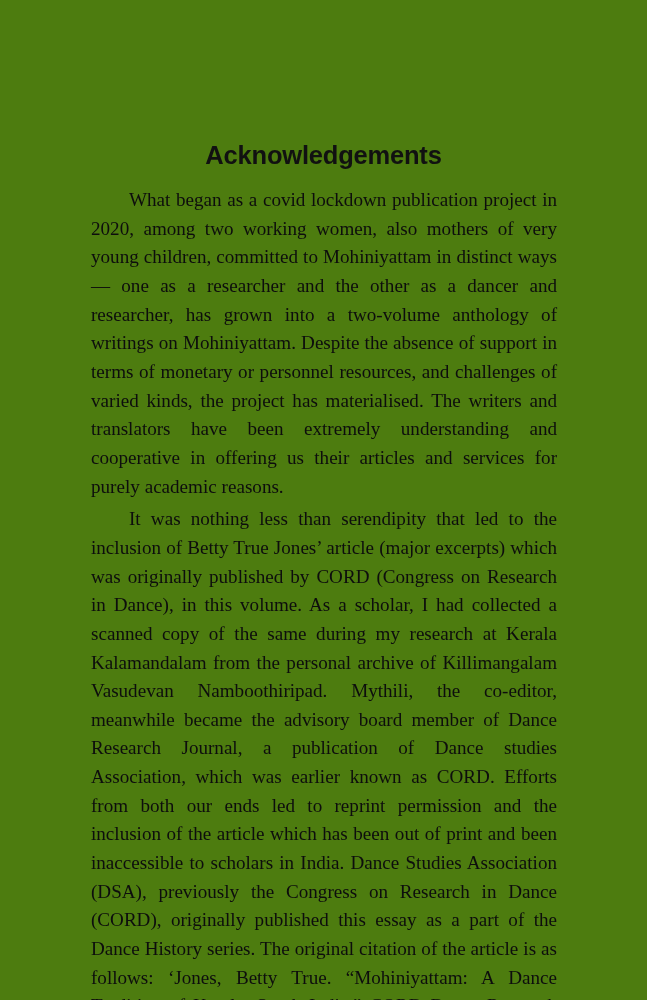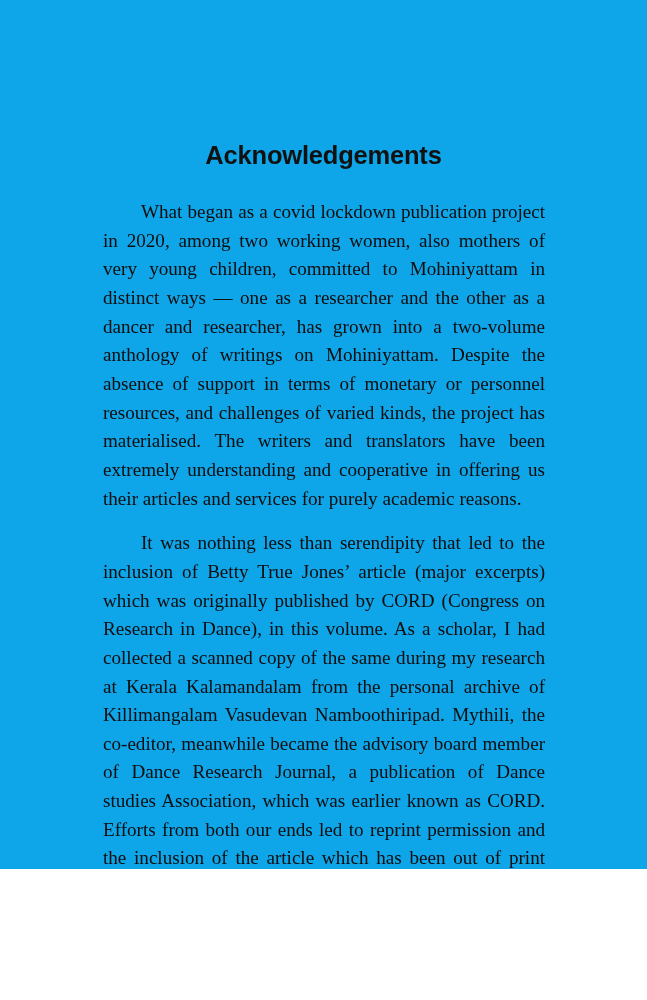--- a/index.html
+++ b/index.html
@@ -8,22 +8,22 @@
     background: #ffffff;
   }
   body {
     font-family: "Liberation Serif", "DejaVu Serif", serif;
     color: #000000;
     -webkit-font-smoothing: antialiased;
   }
   .page {
     position: relative;
     width: 647px;
-    height: 869px;
-    background: #0ea5e9;
+    height: 1000px;
+    background: #4d7c0f;
     overflow: hidden;
     box-sizing: border-box;
   }
   .page-title {
     position: absolute;
     top: 126px;
     left: 0;
     width: 647px;
     text-align: center;
     font-family: "Liberation Sans", "DejaVu Sans", sans-serif;
@@ -33,21 +33,21 @@
     color: #111111;
     line-height: 1;
   }
   .body-block {
     position: absolute;
     top: 182px;
     left: 87px;
     width: 474px;
   }
   .para {
-    margin: 16px;
+    margin: 4px;
     text-indent: 38px;
     text-align: justify;
     text-justify: inter-word;
     font-size: 19.1px;
     line-height: 28.65px;
     color: #0d0d0d;
     word-spacing: 0.1px;
     hyphens: none;
     -webkit-hyphens: none;
   }

